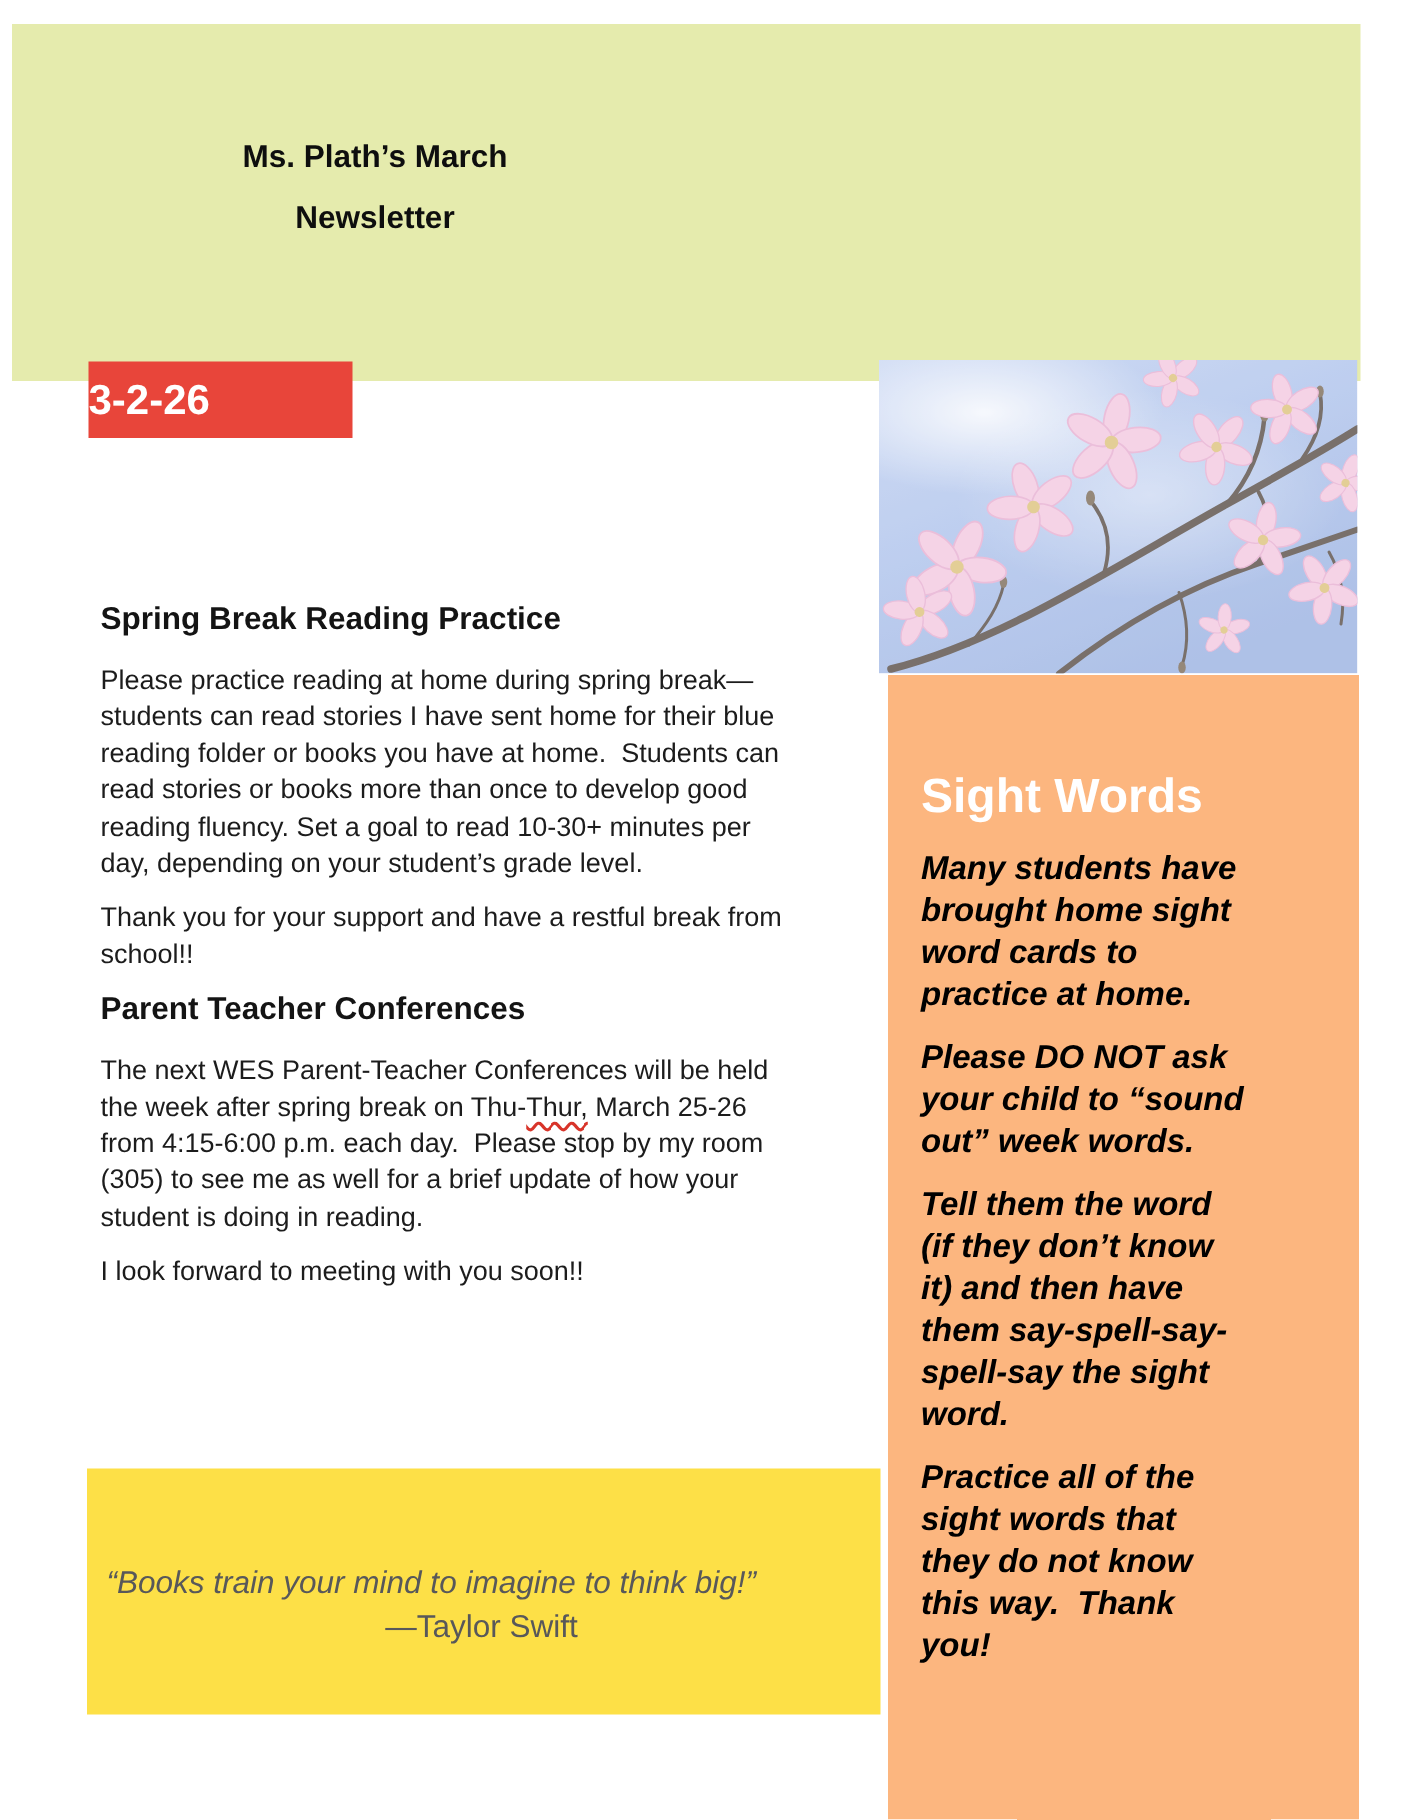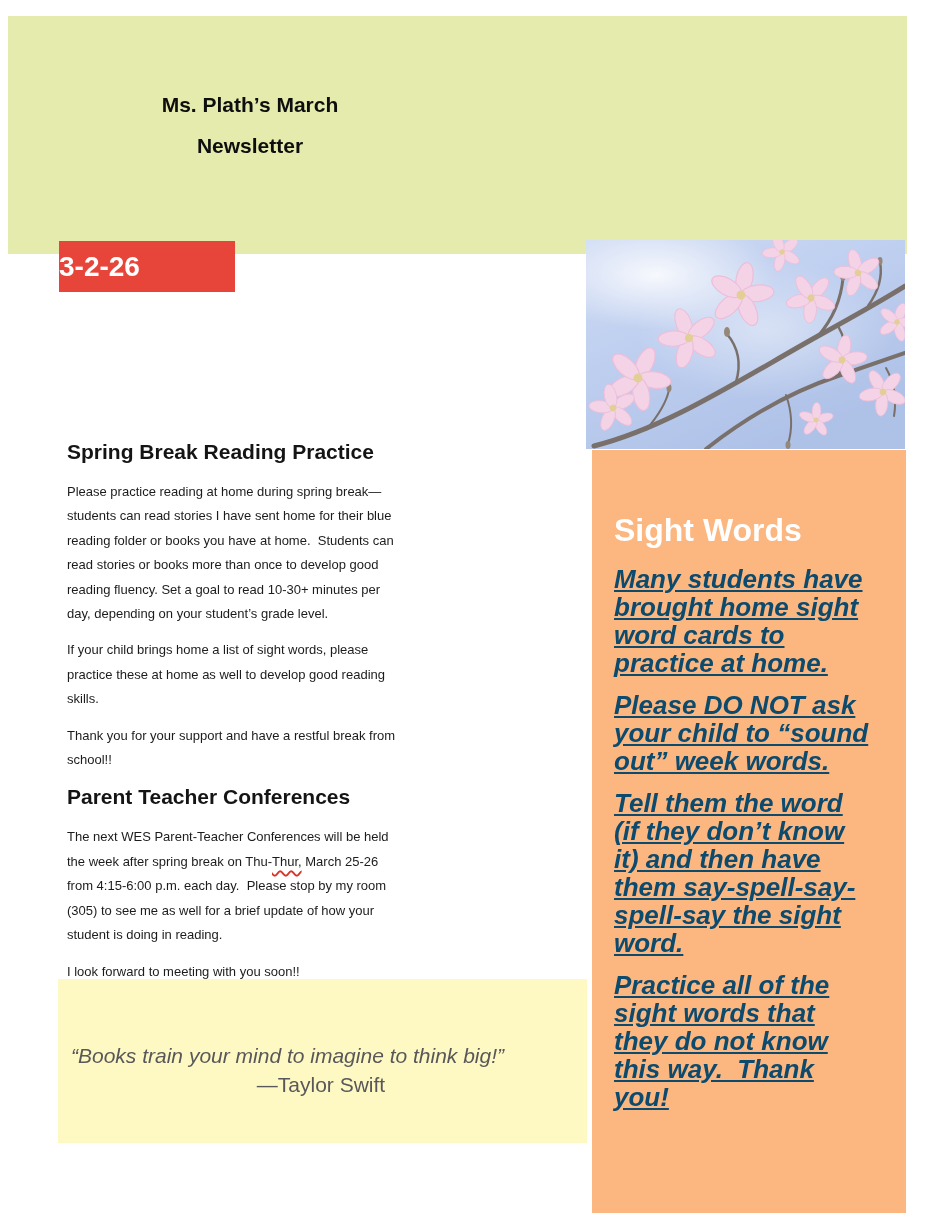--- a/index.html
+++ b/index.html
@@ -19,56 +19,56 @@
   .date-badge{
     position:absolute;left:59px;top:241px;width:176px;height:51px;
     background:#e8453a;color:#ffffff;font-size:28px;font-weight:700;
     text-align:left;line-height:51px;z-index:3;
   }
   .news-heading{
     position:absolute;left:67px;top:334px;width:520px;
     color:#e8453a;font-size:21px;font-weight:700;z-index:2;
   }
   .main-column{
-    position:absolute;left:67px;top:439px;width:506px;z-index:2;
+    position:absolute;left:67px;top:400px;width:506px;z-index:2;
   }
   .section-heading{
     font-size:21px;font-weight:700;color:#141414;margin:0 0 15px 0;line-height:26px;
   }
   .body-par{
-    font-size:13px;line-height:24.4px;margin:0 0 12px 0;color:#1c1c1c;
+    font-size:18px;line-height:24.4px;margin:0 0 12px 0;color:#1c1c1c;
     white-space:pre-line;
   }
   .misspelled{
     text-decoration:underline;
     text-decoration-style:wavy;
     text-decoration-color:#d8342a;
     text-decoration-thickness:2px;
     text-underline-offset:4px;
   }
   .quote-box{
     position:absolute;left:58px;top:979px;width:529px;height:164px;
-    background:#fef9c3;z-index:1;padding:62px 16px 0 13px;color:#58585a;
+    background:#fde047;z-index:1;padding:62px 16px 0 13px;color:#58585a;
   }
   .quote-text{font-size:21px;line-height:29px;font-style:italic;}
   .quote-attr{font-size:21px;line-height:29px;text-align:center;}
   .photo{
     position:absolute;left:586px;top:240px;width:319px;height:209px;z-index:2;
     overflow:hidden;
   }
   .sidebar-box{
     position:absolute;left:592px;top:450px;width:314px;height:832px;
     background:#fcb67f;z-index:2;padding:61px 26px 0 22px;
   }
   .sidebar-heading{
     font-size:32px;font-weight:700;color:#ffffff;margin:0 0 16px 0;line-height:38px;
   }
   .sidebar-par{
-    font-size:26px;font-weight:700;font-style:italic;color:#0c4a6e;
-    line-height:28px;margin:0 0 14px 0;white-space:pre-line;text-decoration:underline;
+    font-size:22px;font-weight:700;font-style:italic;color:#000000;
+    line-height:28px;margin:0 0 14px 0;white-space:pre-line;
   }
 </style>
 </head>
 <body>
 
 <div class="page">
 
   <div class="banner"></div>
 
   <div class="title">
@@ -80,23 +80,20 @@
 
 
   <div class="main-column">
     <h3 class="section-heading">Spring Break Reading Practice</h3>
     <p class="body-par">Please practice reading at home during spring break—
 students can read stories I have sent home for their blue
 reading folder or books you have at home.&nbsp; Students can
 read stories or books more than once to develop good
 reading fluency. Set a goal to read 10-30+ minutes per
 day, depending on your student’s grade level.</p>
-    <p class="body-par">If your child brings home a list of sight words, please
-practice these at home as well to develop good reading
-skills.</p>
     <p class="body-par">Thank you for your support and have a restful break from
 school!!</p>
 
     <h3 class="section-heading">Parent Teacher Conferences</h3>
     <p class="body-par"><span>The next WES Parent-Teacher Conferences will be held
 the week after spring break on Thu-</span><span class="misspelled">Thur,</span><span> March 25-26
 from 4:15-6:00 p.m. each day.&nbsp; Please stop by my room
 (305) to see me as well for a brief update of how your
 student is doing in reading.</span></p>
     <p class="body-par">I look forward to meeting with you soon!!</p>

